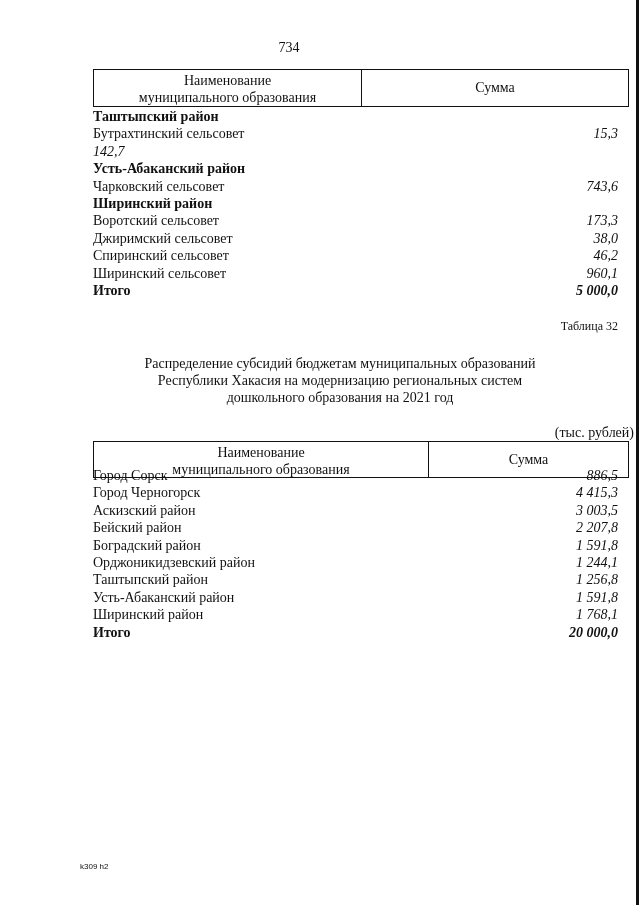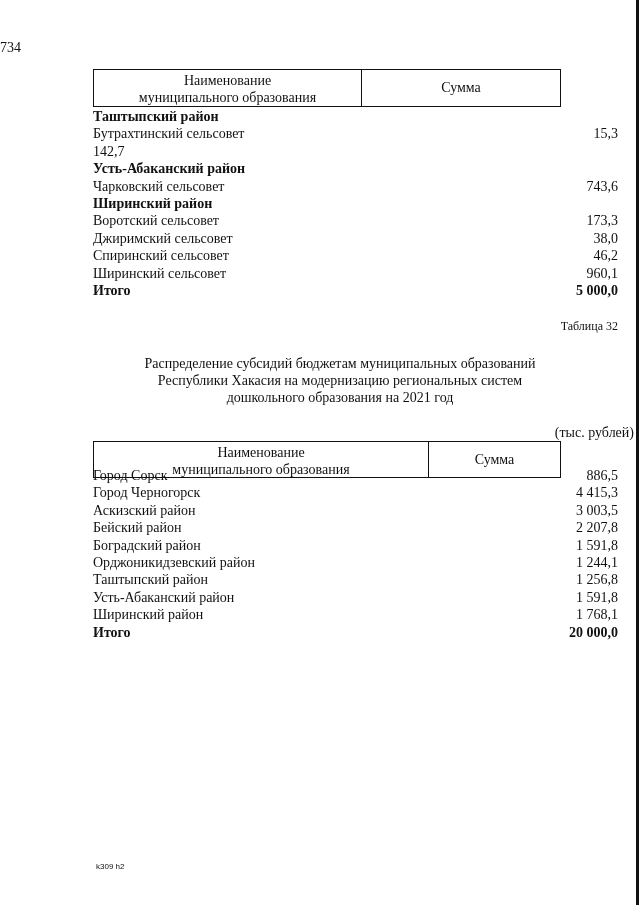--- a/index.html
+++ b/index.html
@@ -1,34 +1,34 @@
 <!DOCTYPE html>
 <html><head>
 <meta charset="utf-8">
 <style>
   html, body { margin: 0; padding: 0; }
   body {
     width: 639px; height: 905px; background: #ffffff; position: relative; overflow: hidden;
     font-family: "Liberation Serif", "DejaVu Serif", serif; color: #111;
   }
-  .page-num { position: absolute; top: 40px; left: 0; width: 578px; font-size: 14px; }
+  .page-num { position: absolute; top: 40px; left: 0; width: 578px; text-align: center; font-size: 14px; }
   .hdr-table {
-    position: absolute; left: 93px; width: 468px; border: 1.5px solid #111; box-sizing: border-box;
+    position: absolute; left: 93px; width: 536px; border: 1.5px solid #111; box-sizing: border-box;
     display: flex; font-size: 14px;
   }
   .hdr-table .c1 { width: 268px; border-right: 1.5px solid #111; text-align: center; line-height: 17px; padding-top: 2px; box-sizing: border-box; }
   .hdr-table .c2 { flex: 1; display: flex; align-items: center; justify-content: center; }
   .rows { position: absolute; left: 93px; width: 525px; font-size: 14px; }
   .row { display: flex; justify-content: space-between; height: 17.4px; line-height: 17.4px; }
   .row.bold { font-weight: bold; }
-  .row .v { text-align: center; }
+  .row .v { text-align: center; font-style: italic; }
   .table-label { position: absolute; right: 21px; top: 319px; font-size: 12px; }
   .title { position: absolute; top: 355px; left: 60px; width: 560px; text-align: center; font-weight: normal; font-size: 14px; line-height: 17px; }
   .units { position: absolute; right: 5px; top: 425px; font-size: 14px; }
-  .footer { position: absolute; left: 96px; top: 862px; font-size: 8px; font-family: "Liberation Sans", sans-serif; }
+  .footer { position: absolute; left: 80px; top: 862px; font-size: 8px; font-family: "Liberation Sans", sans-serif; }
   .edge { position: absolute; right: 0; top: 0; width: 3px; height: 905px; background: #111; }
 </style>
 </head>
 <body>
 
 <div class="page-num">734</div>
 
 <div class="hdr-table" style="top:69px;height:38px;">
   <div class="c1">
     <div>Наименование</div>

